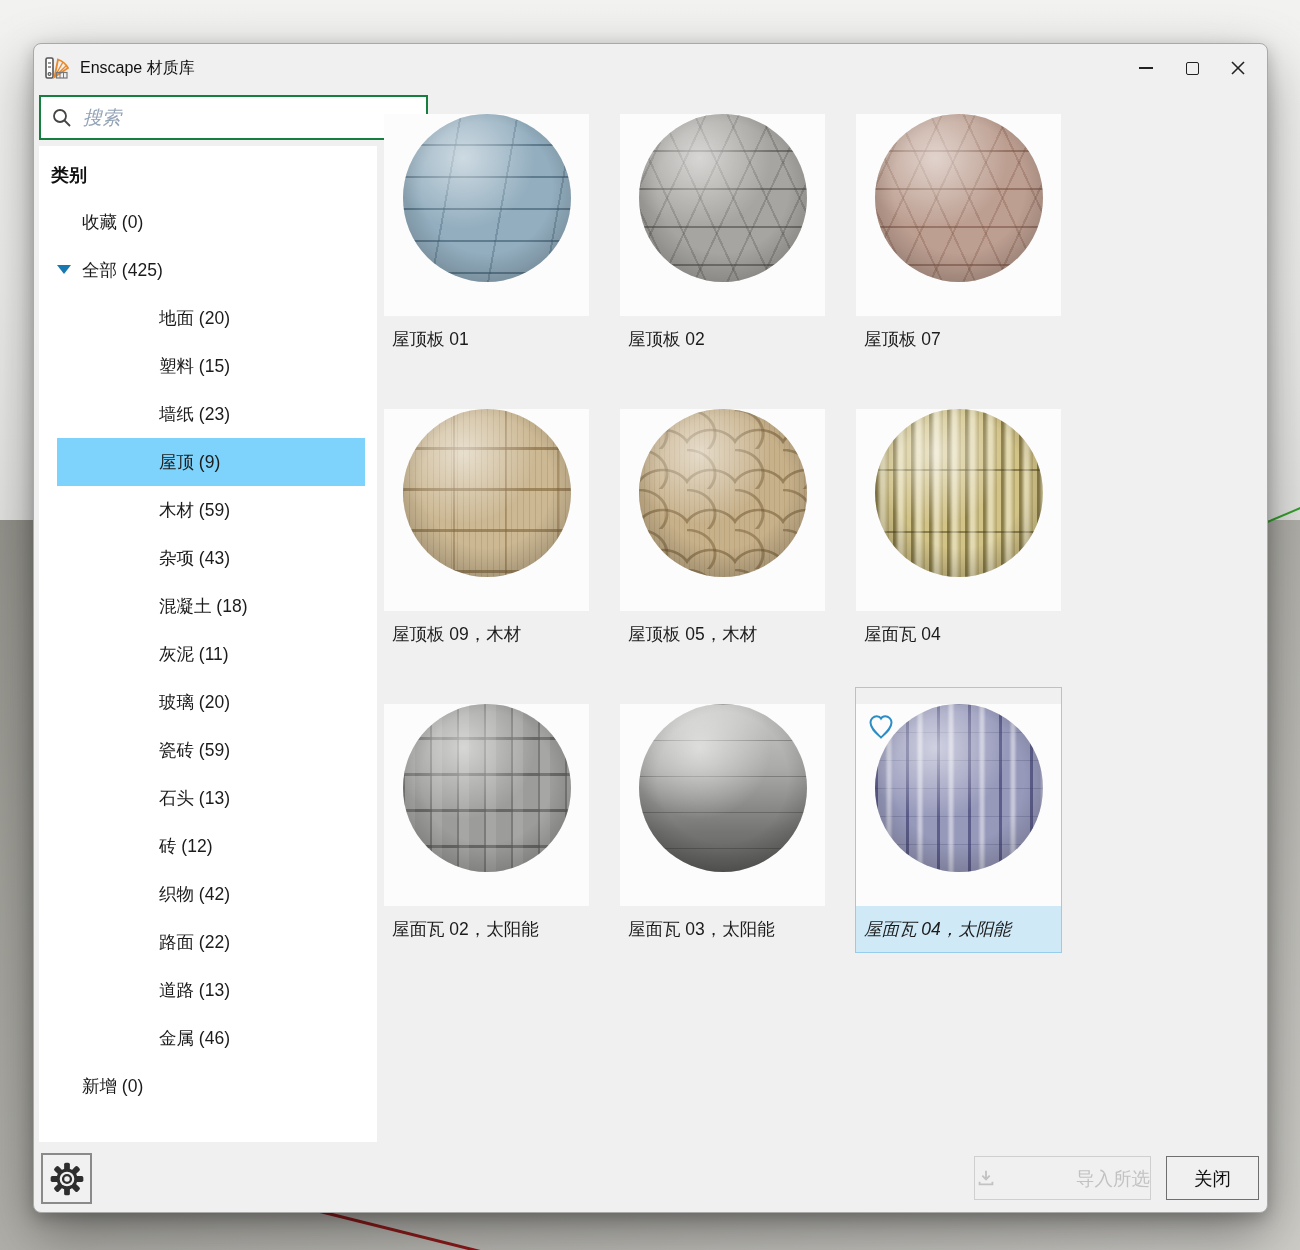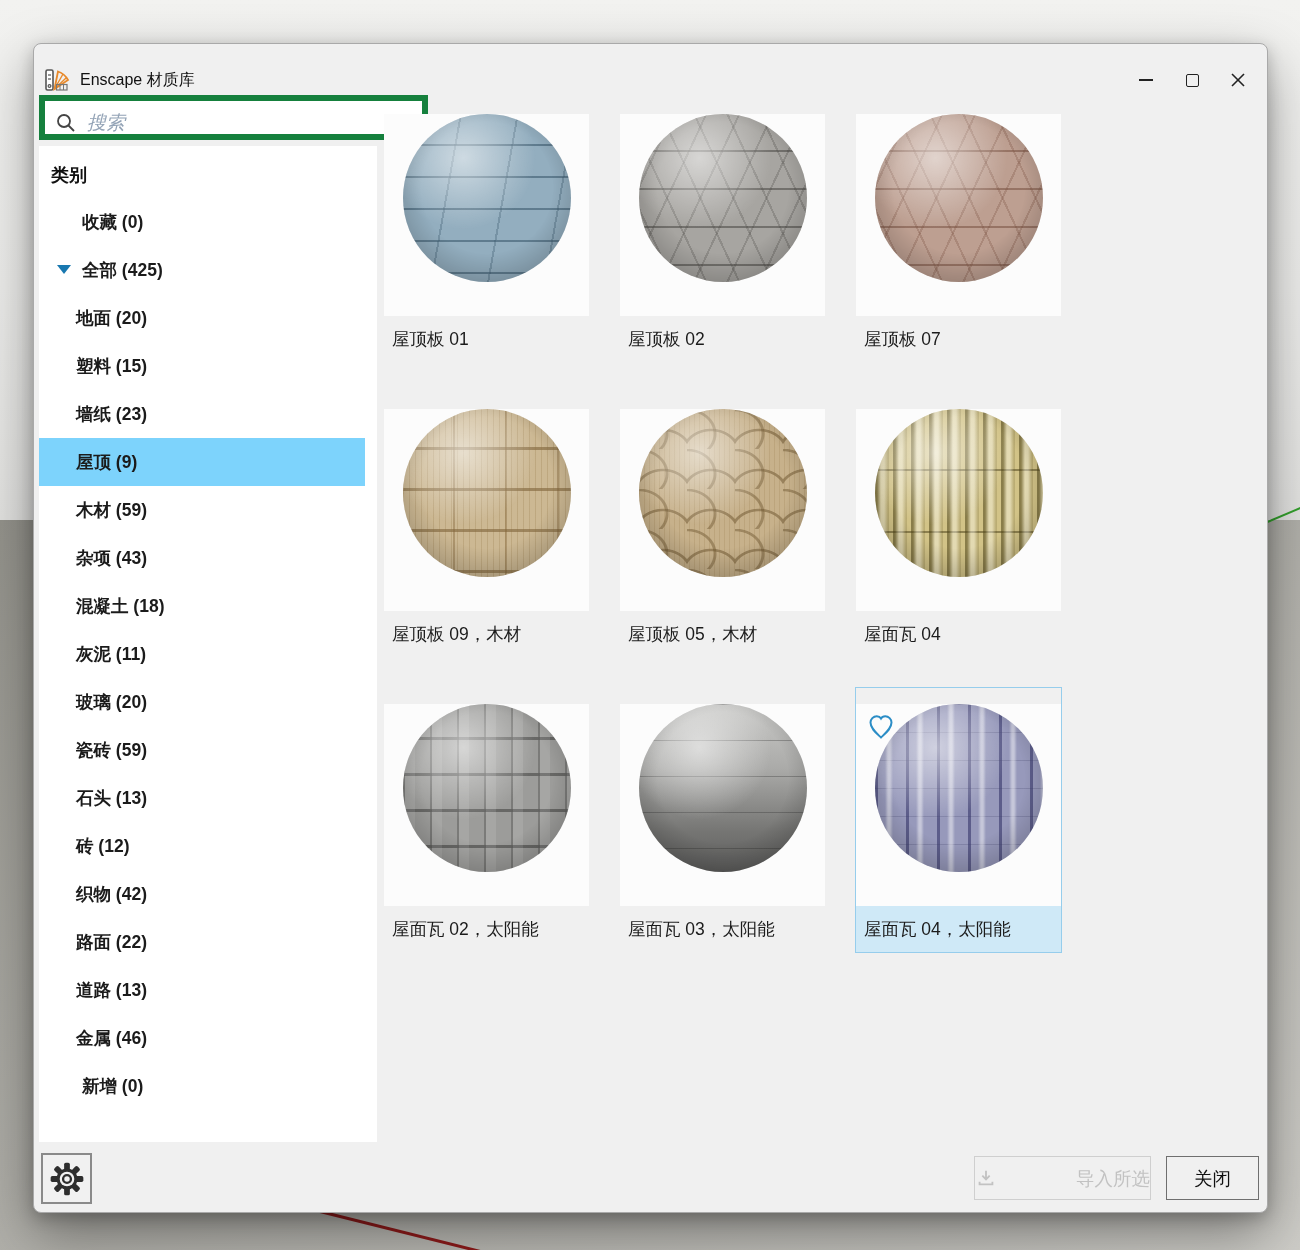--- a/index.html
+++ b/index.html
@@ -15,60 +15,60 @@
   .axis-green { position:absolute; left:1256px; top:514px; width:56px; height:2px;
     background:#33a02c; transform:rotate(-23deg); }
   .axis-red { position:absolute; left:320px; top:1210px; width:175px; height:3px;
     background:#8e1b1b; transform:rotate(14deg); transform-origin:left center; }
 
   
   .window { position:absolute; left:33px; top:43px; width:1235px; height:1170px;
     background:#f0f0f0; border:1px solid #a9a9a9; border-radius:8px;
     box-shadow:0 22px 55px rgba(0,0,0,.38), 0 5px 16px rgba(0,0,0,.22); }
 
-  .titlebar { position:absolute; left:0; top:12px; right:0; height:48px;
+  .titlebar { position:absolute; left:0; top:0; right:0; height:48px;
     display:flex; align-items:center; padding:0 6px 0 10px; }
   .app-icon { width:26px; height:26px; }
   .win-title { margin-left:10px; font-size:16px; color:#111; }
   .win-controls { margin-left:auto; display:flex; }
   .ctrl { width:46px; height:40px; display:flex; align-items:center; justify-content:center; cursor:default; }
   .glyph-min { width:14px; height:2px; background:#222; }
   .glyph-max { width:13px; height:13px; border:1.6px solid #222; border-radius:2px; }
 
   
   .search-box { position:absolute; left:5px; top:51px; width:389px; height:45px;
-    background:#fff; border:6px solid #15803d; display:flex; align-items:flex-end;
+    background:#fff; border:2px solid #15803d; display:flex; align-items:center;
     padding:0 10px; }
   .search-box input { flex:1; border:none; outline:none; font-size:19px;
     margin-left:10px; background:transparent; color:#222;
     font-family:"Liberation Sans","DejaVu Sans",sans-serif; }
   .search-box input::placeholder { font-style:italic; color:#93a3b6; }
 
   
   .sidebar { position:absolute; left:5px; top:102px; width:338px; height:996px;
     background:#fff; padding-top:6px; overflow:hidden; }
   .cat-header { height:46px; display:flex; align-items:center;
     padding-left:12px; font-weight:bold; font-size:18px; color:#111; }
   .side-item { height:48px; display:flex; align-items:center; position:relative;
-    font-size:17.5px; color:#1b1b1b; margin-right:12px; cursor:default;font-weight:bold; }
+    font-size:17.5px; color:#1b1b1b; margin-right:12px; cursor:default; }
   .side-item.lv1 { padding-left:43px; }
-  .side-item.lv2 { padding-left:37px; }
+  .side-item.lv2 { padding-left:102px;margin-left:18px; }
   .side-item.selected { background:#7dd3fc; }
   .tri { position:absolute; left:18px; top:19px; width:0; height:0;
     border-left:7px solid transparent; border-right:7px solid transparent;
     border-top:9px solid #1878b0; }
 
   
   .content { position:absolute; left:350px; top:54px; width:842px;
     display:flex; flex-wrap:wrap; column-gap:5px; row-gap:9px;gap:31px; }
   .tile { width:205px; }
   .thumb { height:202px; background:#fcfcfc; position:relative; }
   .tile-label { height:46px; display:flex; align-items:center;
     padding:0 8px; font-size:17.5px; color:#1b1b1b; white-space:nowrap; }
-  .tile.selected { outline:1px solid #96cdec; }
+  .tile.selected { outline:1px solid #96cdec;font-style:italic; }
   .tile.selected .tile-label { background:#cfe9f7; }
   .heart { position:absolute; left:10px; top:8px; width:30px; height:30px; }
 
   
   .sphere { width:168px; height:168px; border-radius:50%; margin:16px auto 0;
     position:relative; }
   .sphere::after { content:""; position:absolute; inset:0; border-radius:50%;
     background:
       radial-gradient(circle at 36% 26%, rgba(255,255,255,.55) 0%, rgba(255,255,255,0) 44%),
       radial-gradient(circle at 50% 44%, rgba(0,0,0,0) 52%, rgba(0,0,0,.16) 74%, rgba(0,0,0,.45) 100%); }

